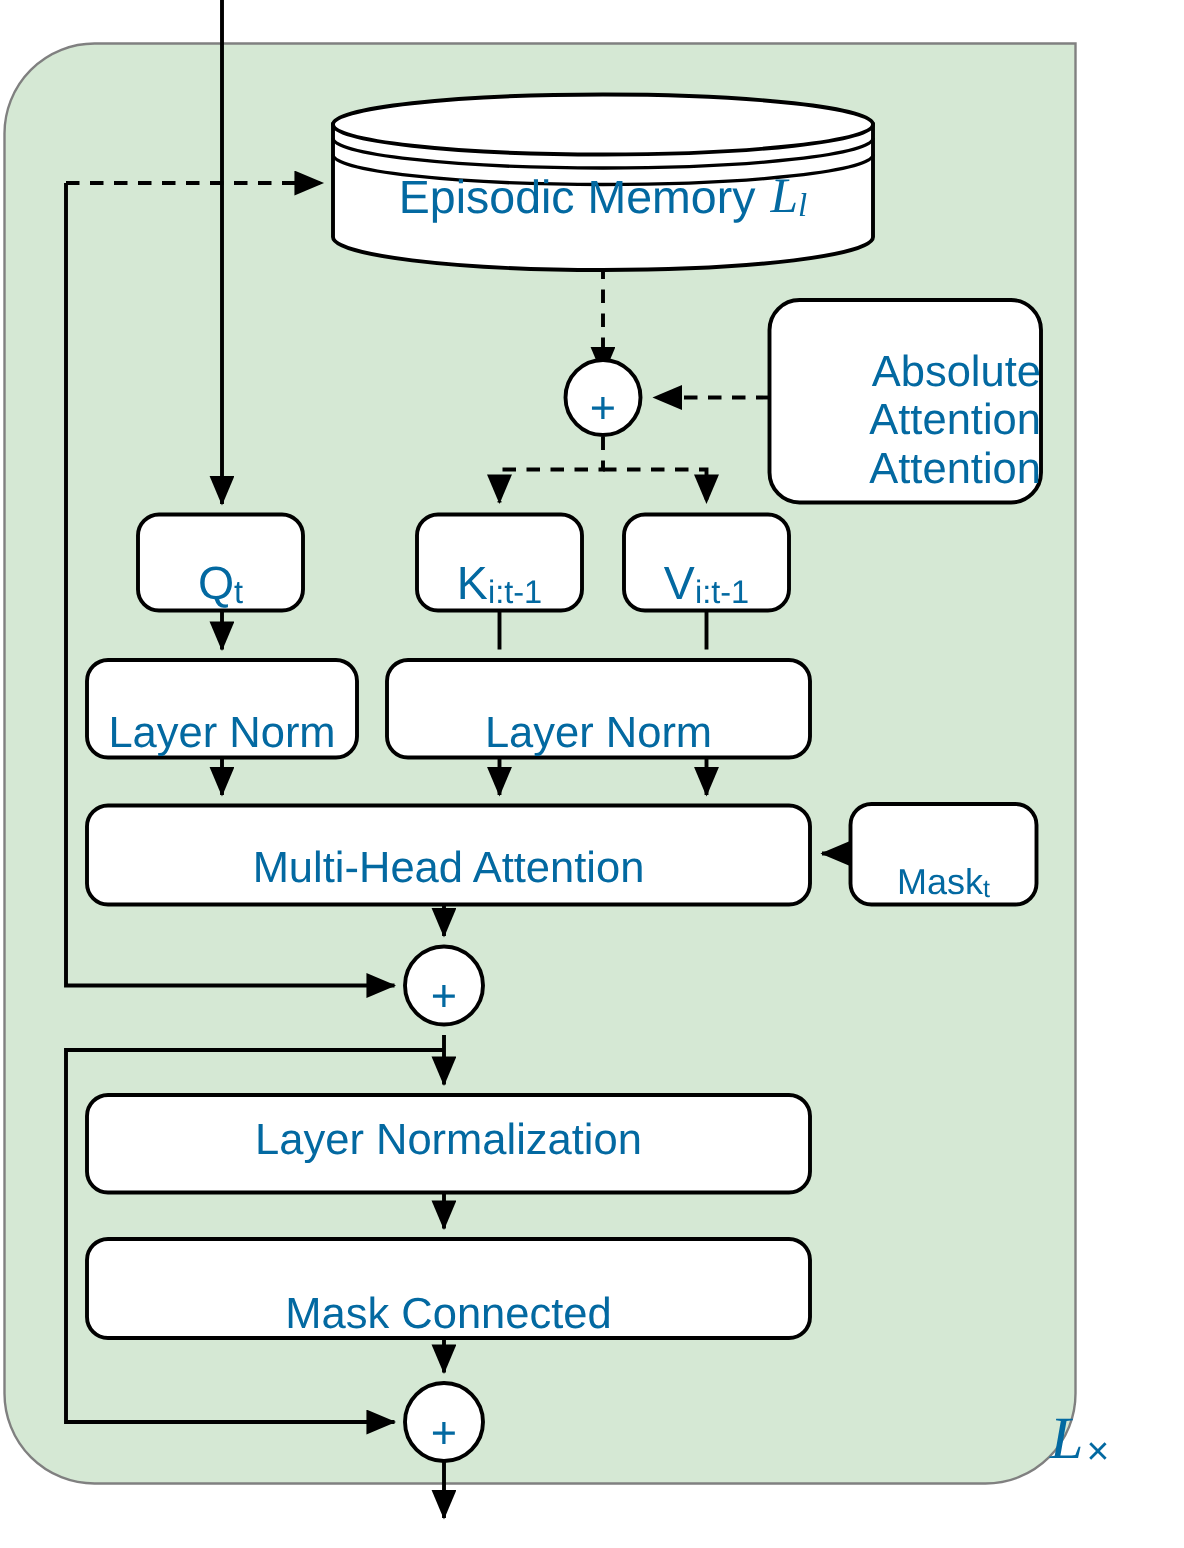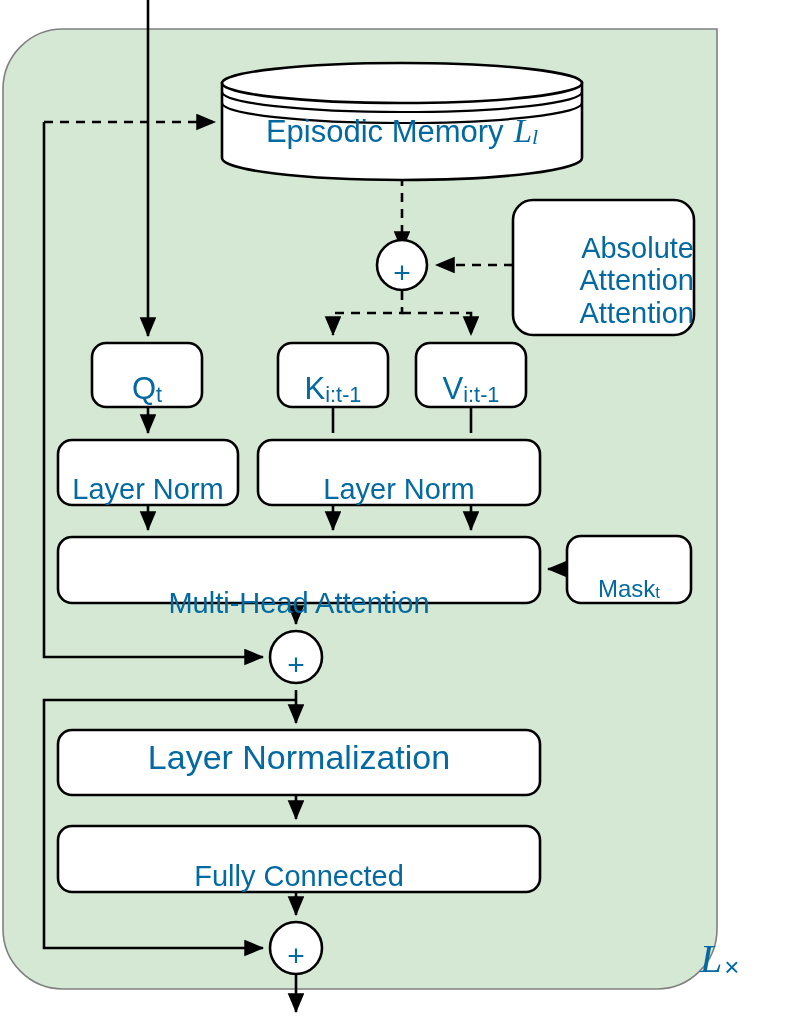--- a/index.html
+++ b/index.html
@@ -132,32 +132,32 @@
 
   <div class="node-label" style="left:416px;top:343px;width:110px;height:64px;font-size:31px;">
     <span>V</span>
       <span class="sub">i:t-1</span>
   </div>
 
   <div class="node-label" style="left:58px;top:440px;width:180px;height:65px;font-size:29px;">Layer Norm</div>
 
   <div class="node-label" style="left:258px;top:440px;width:282px;height:65px;font-size:29px;">Layer Norm</div>
 
-  <div class="node-label" style="left:58px;top:545px;width:482px;height:74px;font-size:29px;">Multi-Head Attention</div>
+  <div class="node-label" style="left:58px;top:521px;width:482px;height:74px;font-size:29px;">Multi-Head Attention</div>
 
   <div class="node-label" style="left:567px;top:536px;width:124px;height:67px;font-size:24px;">
     <span>Mask</span>
       <span class="sub">t</span>
   </div>
 
   <div class="node-label" style="left:271px;top:632px;width:50px;height:50px;font-size:30px;">+</div>
 
-  <div class="node-label" style="left:58px;top:730px;width:482px;height:46px;font-size:34px;">Layer Normalization</div>
+  <div class="node-label" style="left:58px;top:730px;width:482px;height:46px;font-size:29px;">Layer Normalization</div>
 
-  <div class="node-label" style="left:58px;top:826px;width:482px;height:66px;font-size:29px;">Fully Connected</div>
+  <div class="node-label" style="left:58px;top:826px;width:482px;height:66px;font-size:29px;">Mask Connected</div>
 
   <div class="node-label" style="left:271px;top:923px;width:50px;height:50px;font-size:30px;">+</div>
 
   <div class="node-label" style="left:700px;top:930px;width:80px;height:52px;font-size:36px;justify-content:flex-start;">
     <span class="ital" style="font-size:40px;">L</span>
       <span style="font-size:26px;margin-left:2px;">×</span>
   </div>
 
 </div>
 

